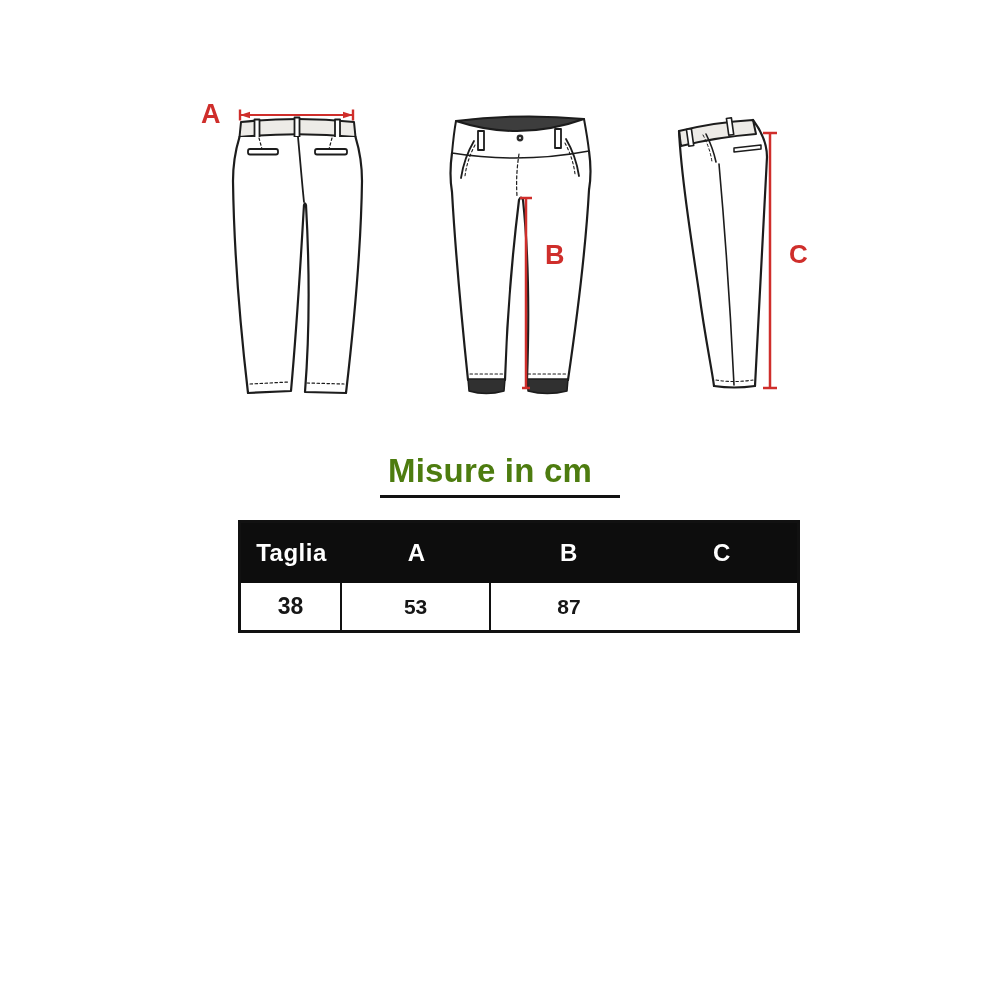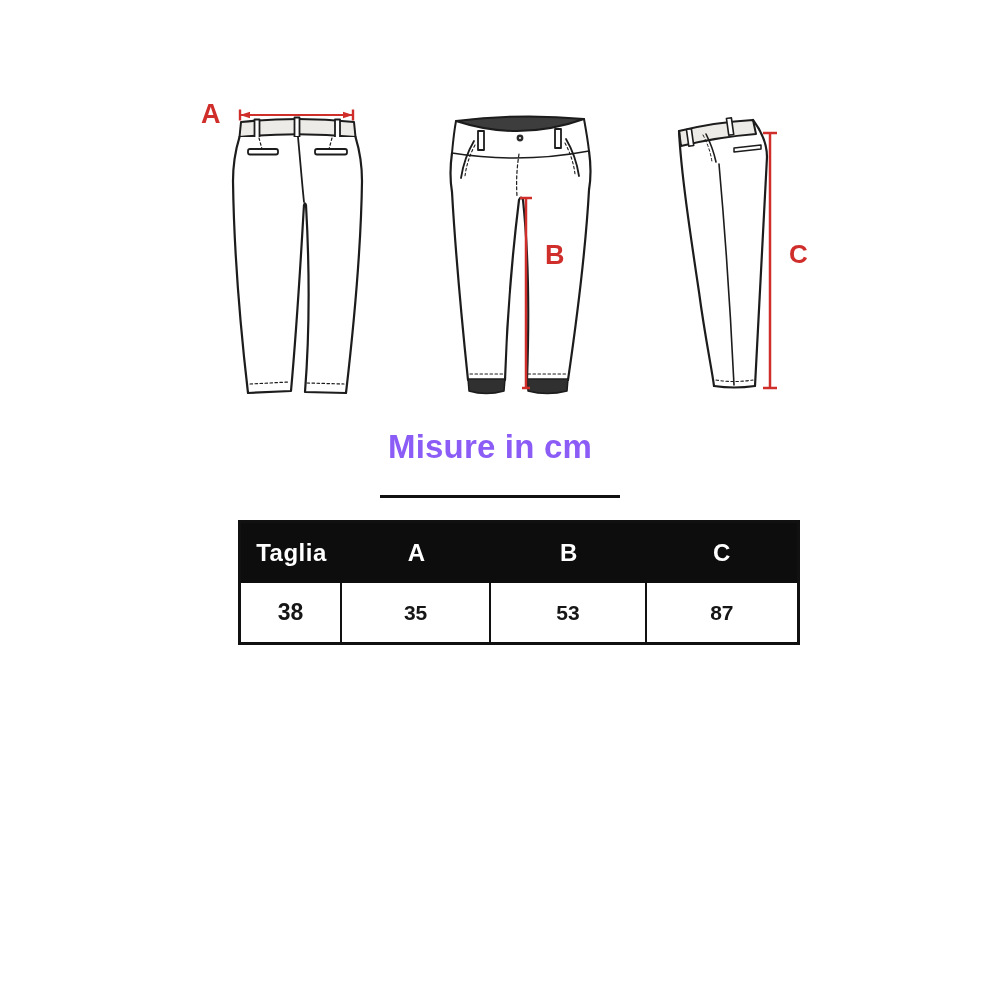--- a/index.html
+++ b/index.html
@@ -15,40 +15,40 @@
   body{font-family:"Liberation Sans", sans-serif;}
   .canvas{
     position:relative;width:1000px;height:1000px;background:#fff;overflow:hidden;
   }
   .drawing{position:absolute;}
   .measure-label{
     position:absolute;color:var(--accent-red);font-weight:800;
     font-size:27px;line-height:1;letter-spacing:0;
   }
   .page-title{
-    position:absolute;left:0;right:20px;top:428px;text-align:center;
-    font-size:33px;font-weight:800;color:#8b5cf6;letter-spacing:0.2px;
+    position:absolute;left:0;right:20px;top:452px;text-align:center;
+    font-size:33px;font-weight:800;color:#4d7c0f;letter-spacing:0.2px;
   }
   .title-underline{
     position:absolute;left:380px;top:495px;width:240px;height:3px;background:#111;
   }
   .size-table{
     position:absolute;left:238px;top:520px;width:562px;
     border:3px solid #111;background:#fff;
   }
   .size-table .thead{
     display:grid;grid-template-columns:102fr 151fr 157fr 152fr;
     background:var(--table-header-bg);height:60px;
   }
   .size-table .thead .cell{
     display:flex;align-items:center;justify-content:center;
     color:var(--table-header-text);font-weight:800;font-size:24px;letter-spacing:0.5px;
   }
   .size-table .tbody{
-    display:grid;grid-template-columns:102fr 151fr 157fr 152fr;height:59px;
+    display:grid;grid-template-columns:102fr 151fr 157fr 152fr;height:47px;
   }
   .size-table .tbody .cell{
     display:flex;align-items:center;justify-content:center;
     color:#161616;font-weight:800;font-size:21px;border-right:2px solid #111;
   }
   .size-table .tbody .cell:first-child{font-size:23px;}
   .size-table .tbody .cell:last-child{border-right:none;}
   svg .ln{stroke:var(--ink);fill:none;stroke-linecap:round;stroke-linejoin:round;}
   svg .red{stroke:var(--accent-red);fill:none;stroke-linecap:butt;}
 </style>
@@ -166,19 +166,18 @@
 
   <div class="size-table">
     <div class="thead">
       <div class="cell">Taglia</div>
       <div class="cell">A</div>
       <div class="cell">B</div>
       <div class="cell">C</div>
     </div>
     <div class="tbody">
       <div class="cell">38</div>
-      <div class="cell">35</div>
       <div class="cell">53</div>
       <div class="cell">87</div>
     </div>
   </div>
 
 </div>
 
 </body></html>

